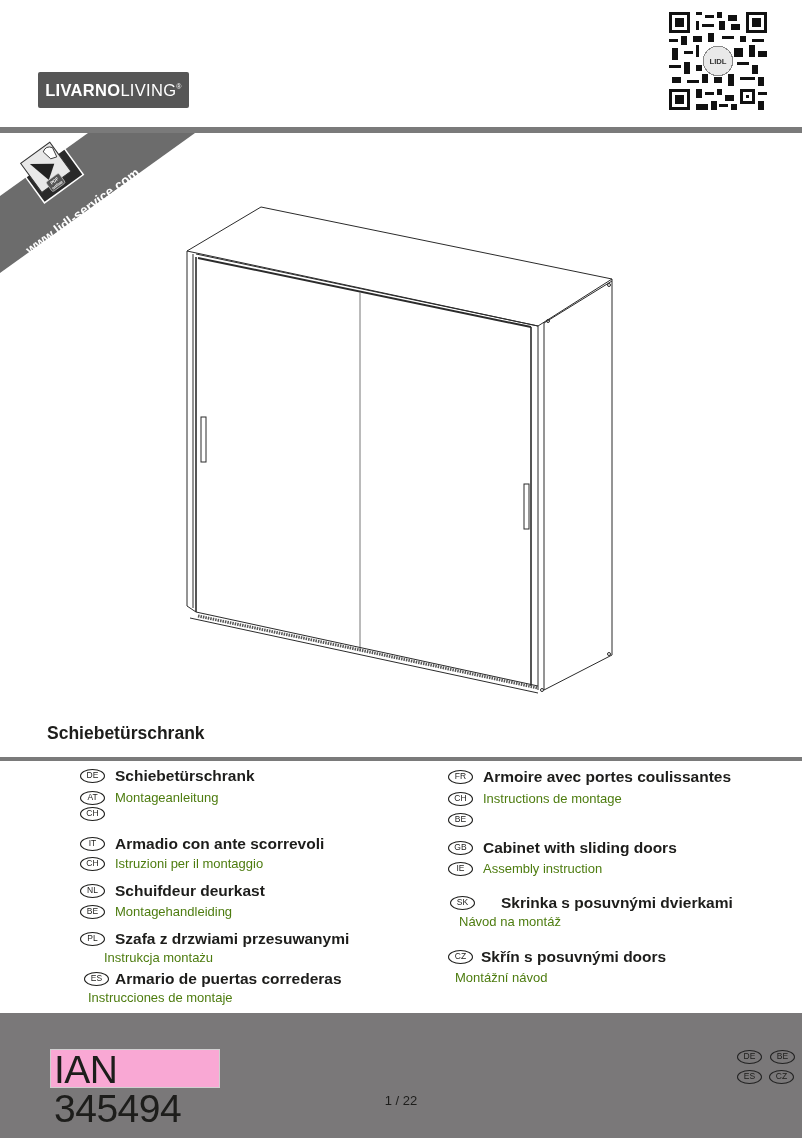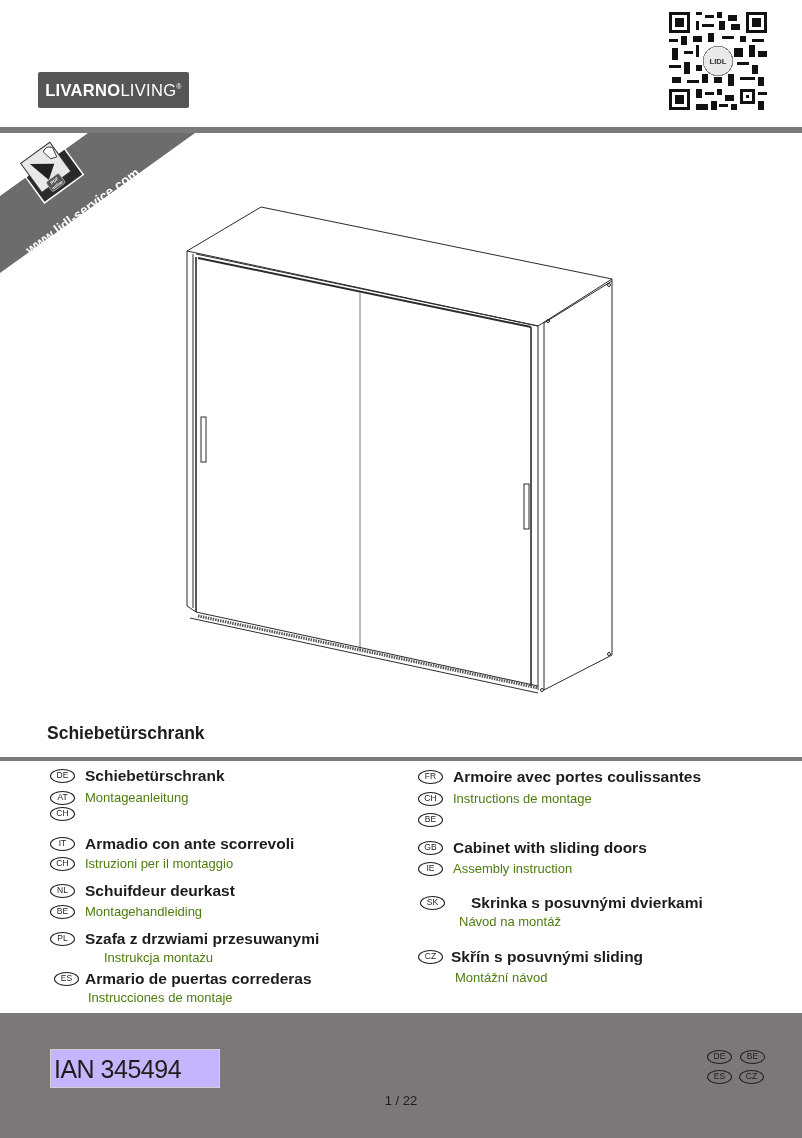--- a/index.html
+++ b/index.html
@@ -13,28 +13,28 @@
   .logo sup { font-size:7px; vertical-align:top; position:relative; top:-3px; }
   .top-rule { left:0; top:127px; width:802px; height:6px; background:#7a7a7a; }
   .qr { left:669px; top:12px; width:98px; height:98px; }
   .banner { left:0; top:133px; width:200px; height:160px; }
   .cab { left:180px; top:200px; width:440px; height:500px; }
   .prod-title { left:47px; top:723px; font-size:17.5px; font-weight:bold; color:#1d1d1b; }
   .mid-rule { left:0; top:757px; width:802px; height:4px; background:#7a7a7a; }
   .entry { position:absolute; white-space:nowrap; }
   .badge { display:inline-block; box-sizing:border-box; height:14px; min-width:25px; padding:0 3px;
            border:1.4px solid #1d1d1b; border-radius:50%; font-size:8.5px; line-height:11.5px;
-           text-align:center; font-weight:normal; color:#1d1d1b; vertical-align:middle; }
+           text-align:center; font-weight:normal; color:#1d1d1b; vertical-align:middle;margin-left:30px; }
   .t-main { font-size:15.5px; font-weight:bold; color:#1d1d1b; }
   .t-sub { font-size:13px; color:#4d7c0f; }
   .row { position:absolute; display:flex; align-items:center; white-space:nowrap; }
   .row .badge { margin-right:10px; }
   .footer { left:0; top:1013px; width:802px; height:125px; background:#7a7879; }
-  .ian { left:50px; top:1049px; width:170px; height:39px; background:#c4b5fd; box-sizing:border-box;
-         border:1px solid #d0d0d0; font-size:25px; line-height:39px; color:#1d1d1b; padding-left:3px;
+  .ian { left:50px; top:1049px; width:170px; height:39px; background:#f9a8d4; box-sizing:border-box;
+         border:1px solid #d0d0d0; font-size:39px; line-height:39px; color:#1d1d1b; padding-left:3px;
          letter-spacing:-0.5px; font-family:"Liberation Sans", sans-serif; }
   .page-no { left:0; width:802px; top:1093px; text-align:center; font-size:13px; color:#1d1d1b; }
   .foot-badges { left:707px; top:1050px; width:64px; height:40px; }
   .foot-badges .badge { position:absolute; background:transparent; border-color:#222; }
 </style>
 </head>
 <body>
 
 <div class="abs logo">
   <b>LIVARNO</b><span class="light">LIVING</span><sup>®</sup>
@@ -224,21 +224,21 @@
   </div>
 
   <div class="row" style="left:420px;top:894px;gap:16px;">
     <span class="badge">SK</span>
     <span class="t-main">Skrinka s posuvnými dvierkami</span>
   </div>
   <div class="entry t-sub" style="left:459px;top:914px;">Návod na montáž</div>
 
   <div class="row" style="left:418px;top:948px;">
     <span class="badge" style="margin-right:8px">CZ</span>
-    <span class="t-main">Skřín s posuvnými sliding</span>
+    <span class="t-main">Skřín s posuvnými doors</span>
   </div>
   <div class="entry t-sub" style="left:455px;top:970px;text-align:center;">Montážní návod</div>
 </div>
 
 <div class="abs footer"></div>
 <div class="abs ian">IAN 345494</div>
 <div class="abs page-no">1 / 22</div>
 <div class="abs foot-badges">
   <span class="badge" style="left:0;top:0;">DE</span>
   <span class="badge" style="left:33px;top:0;">BE</span>

